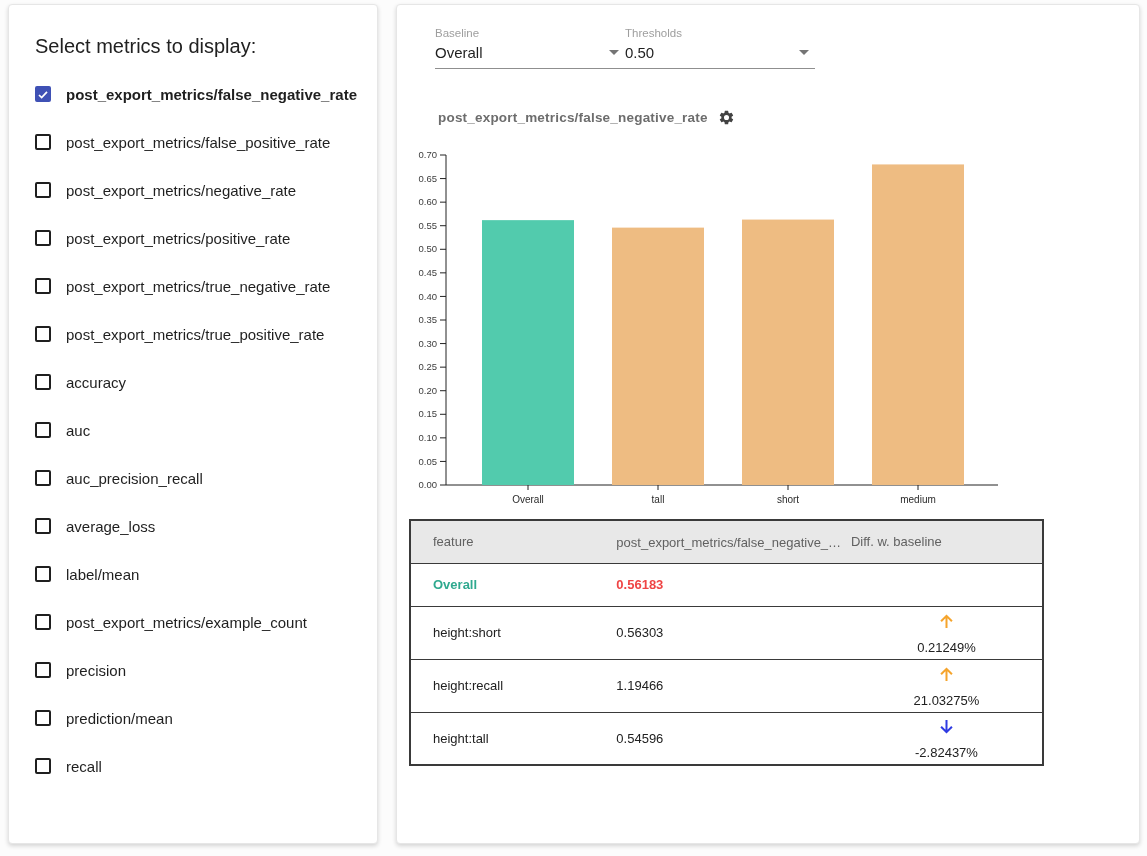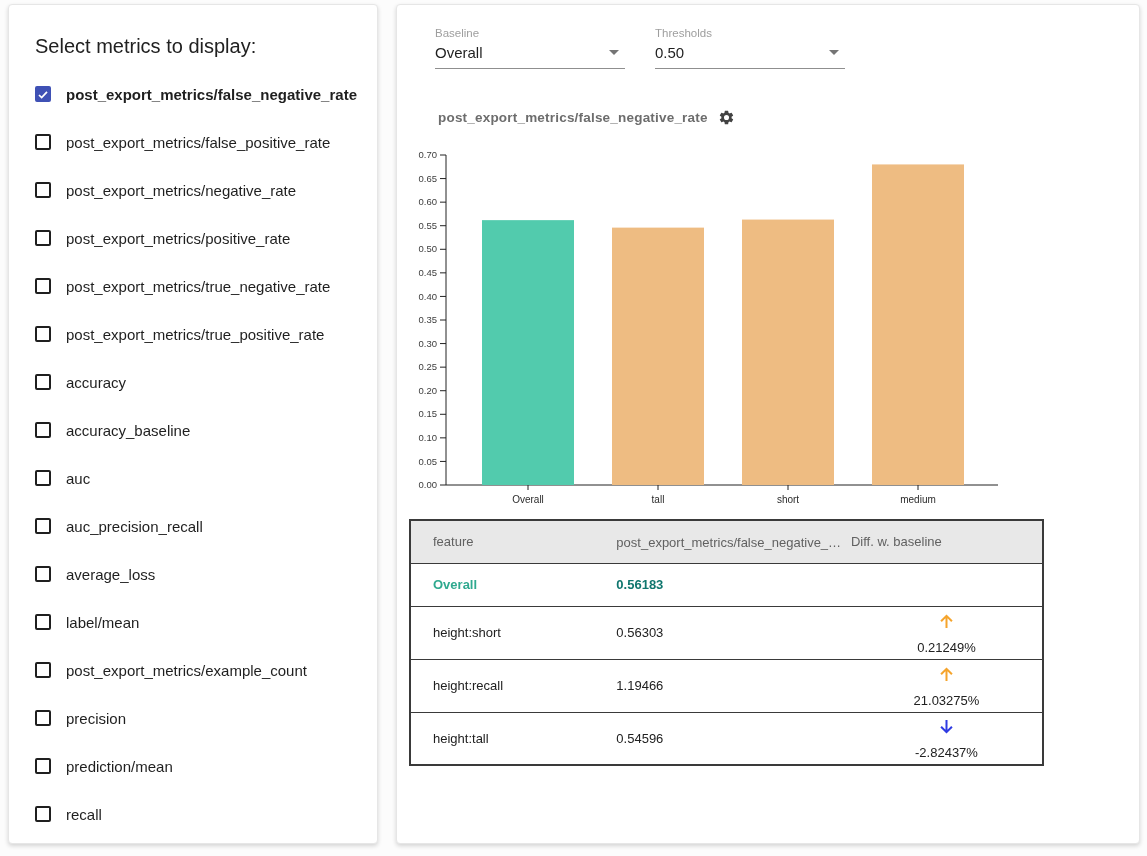--- a/index.html
+++ b/index.html
@@ -16,21 +16,21 @@
   .checkbox { width:16px; height:16px; border:2px solid #1f1f1f; border-radius:2px;
               margin-right:15px; flex:0 0 auto; background:#fff;
               display:flex; align-items:center; justify-content:center; }
   .metric-label { font-size:15px; color:#1f1f1f; white-space:nowrap; overflow:hidden;
                   text-overflow:ellipsis; max-width:298px; }
   .metric-label.selected { font-weight:bold; }
 
   
   #right-card { left:396px; top:4px; width:744px; height:840px; }
 
-  .controls { position:absolute; left:38px; top:22px; display:flex; gap:30px; }
+  .controls { position:absolute; left:38px; top:22px; display:flex; }
   .select-field { width:190px; cursor:pointer; }
   .select-label { font-size:11.5px; color:#9e9e9e; margin-bottom:2px; }
   .select-value-row { display:flex; justify-content:space-between; align-items:center;
                       border-bottom:1px solid #8f8f8f; padding:3px 2px 7px 0; }
   .select-value { font-size:15px; color:#1f1f1f; }
   .chevron { width:0; height:0; border-left:5px solid transparent; border-right:5px solid transparent;
              border-top:5px solid #757575; margin-right:4px; }
 
   .chart-title-row { position:absolute; left:41px; top:104px; display:flex; align-items:center; gap:10px; }
   .chart-title { font-size:13.5px; font-weight:bold; color:#6d6d6d; letter-spacing:0.2px; }
@@ -82,24 +82,20 @@
         <span class="checkbox"></span>
         <span class="metric-label">post_export_metrics/true_negative_rate</span>
       </div>
       <div class="metric-row">
         <span class="checkbox"></span>
         <span class="metric-label">post_export_metrics/true_positive_rate</span>
       </div>
       <div class="metric-row">
         <span class="checkbox"></span>
         <span class="metric-label">accuracy</span>
-      </div>
-      <div class="metric-row">
-        <span class="checkbox"></span>
-        <span class="metric-label">accuracy_baseline</span>
       </div>
       <div class="metric-row">
         <span class="checkbox"></span>
         <span class="metric-label">auc</span>
       </div>
       <div class="metric-row">
         <span class="checkbox"></span>
         <span class="metric-label">auc_precision_recall</span>
       </div>
       <div class="metric-row">
@@ -213,21 +209,21 @@
     <thead>
       <tr>
         <th>feature</th>
         <th><span class="th-trunc">post_export_metrics/false_negative_rate</span></th>
         <th>Diff. w. baseline</th>
       </tr>
     </thead>
     <tbody id="table-body">
         <tr class="baseline-row">
           <td style="color: rgb(47, 169, 143);">Overall</td>
-          <td style="color: #0f766e;">0.56183</td>
+          <td style="color: #ef4444;">0.56183</td>
           <td></td>
         </tr>
         <tr>
           <td>height:short</td>
           <td>0.56303</td>
           <td>
             <span class="diff-cell-inner">
               <svg width="21" height="21" viewBox="0 0 24 24">
                 <path d="M12 19.5V5.5 M5.8 11.7 L12 5.5 L18.2 11.7" fill="none" stroke="#f5a42c" stroke-width="2.3"></path>
               </svg>

